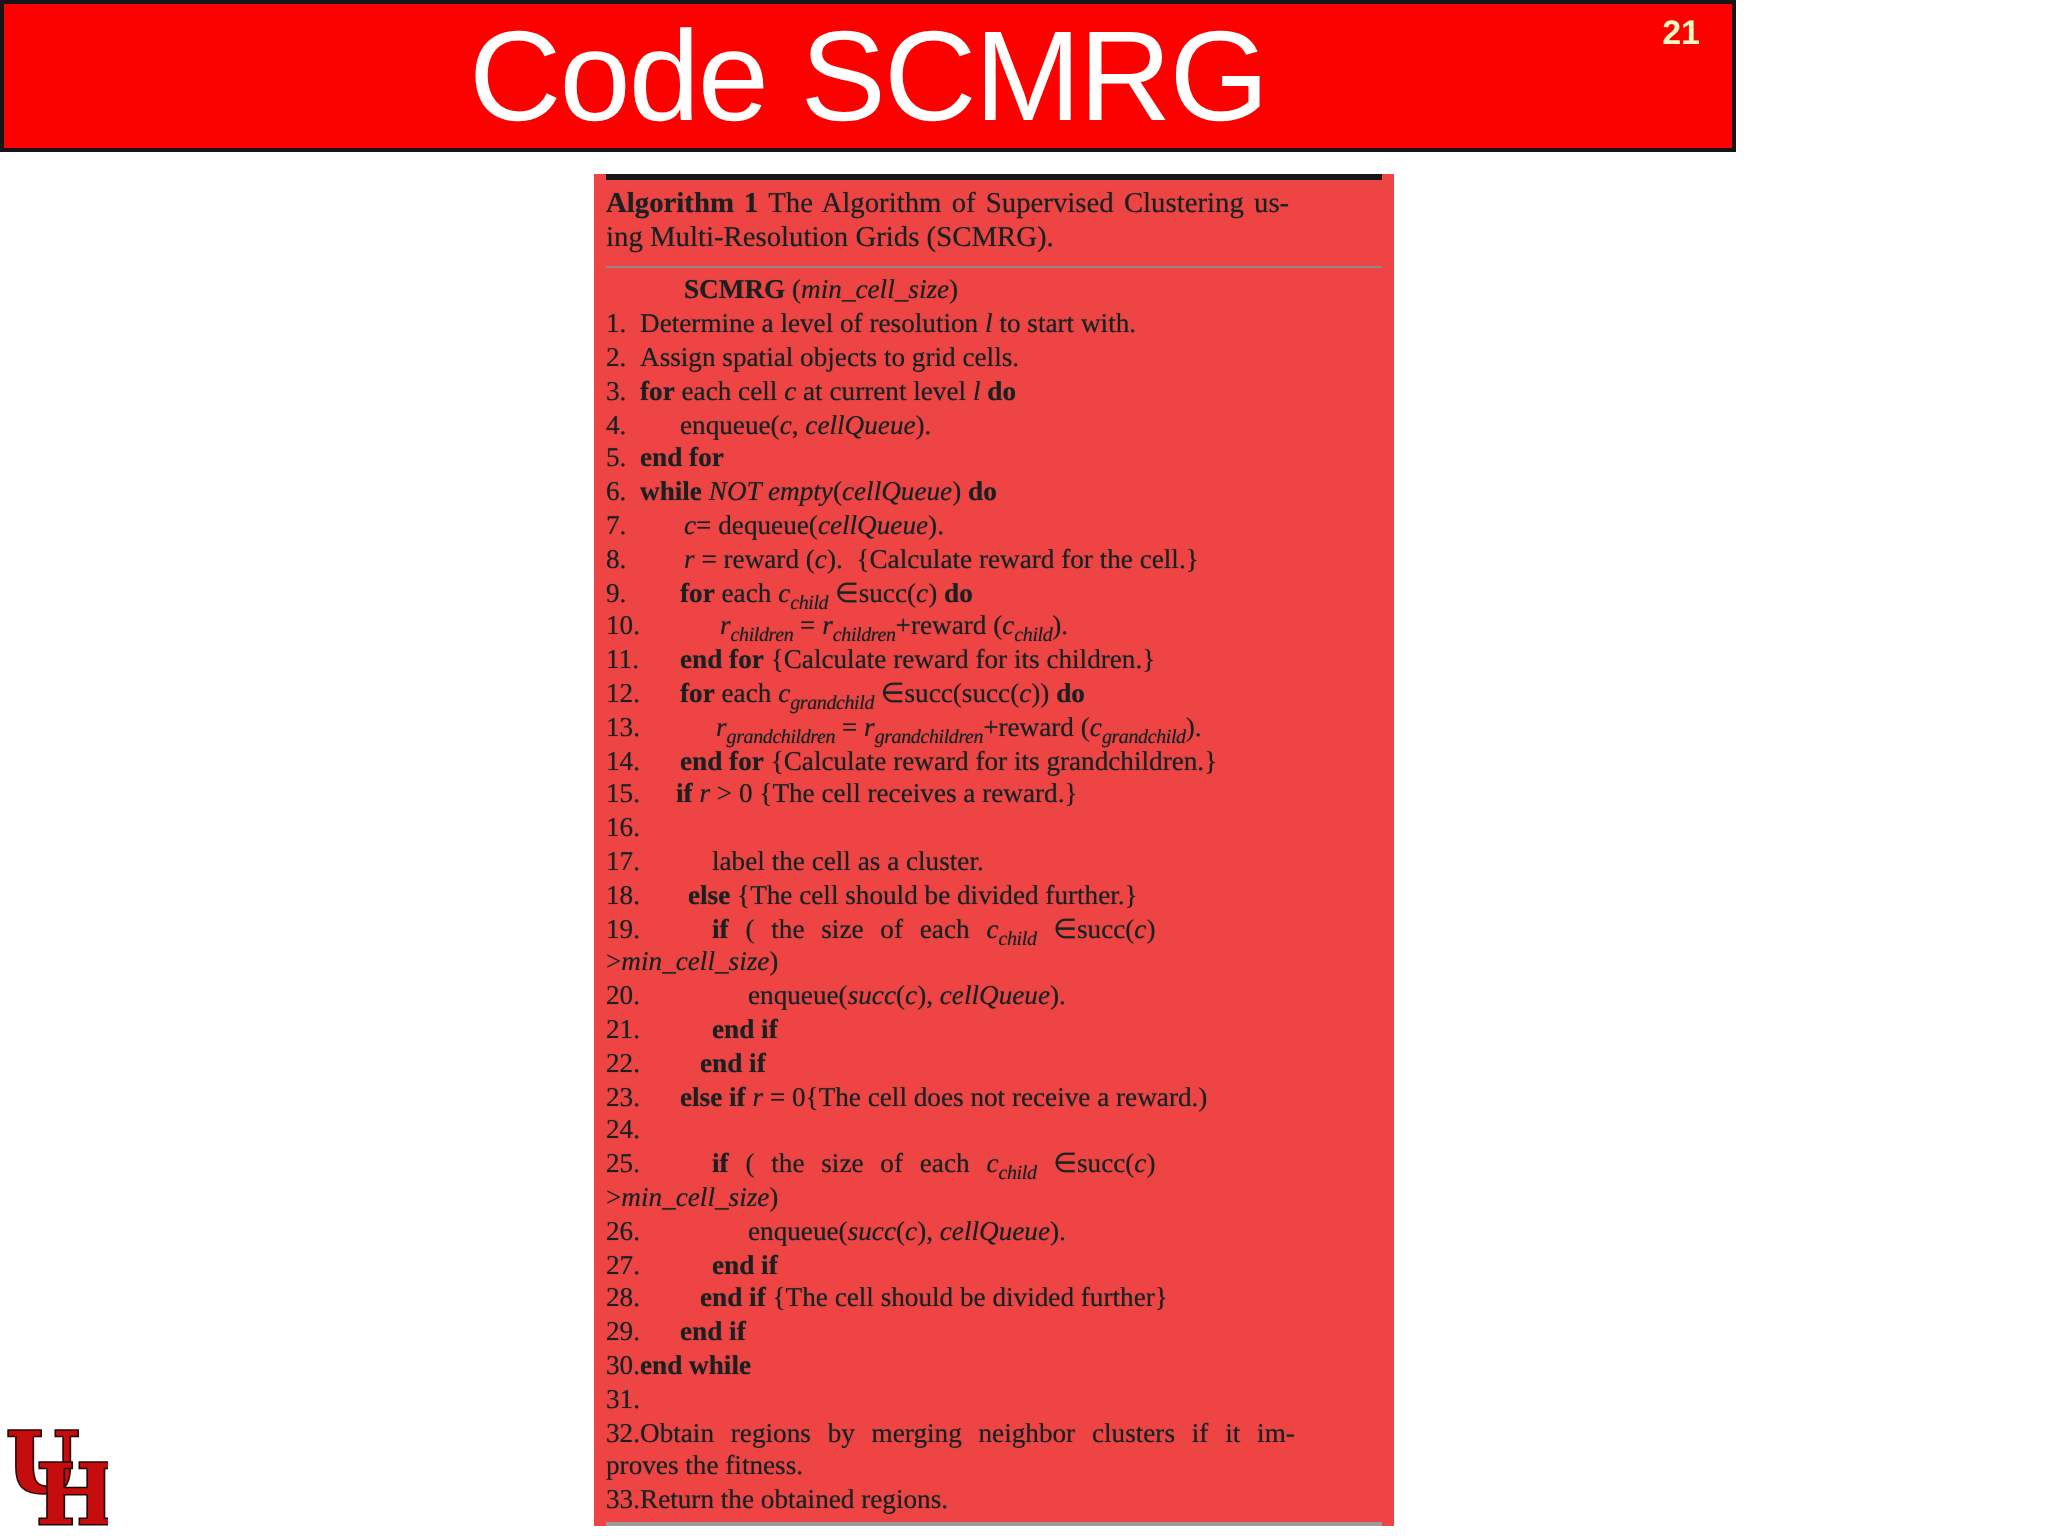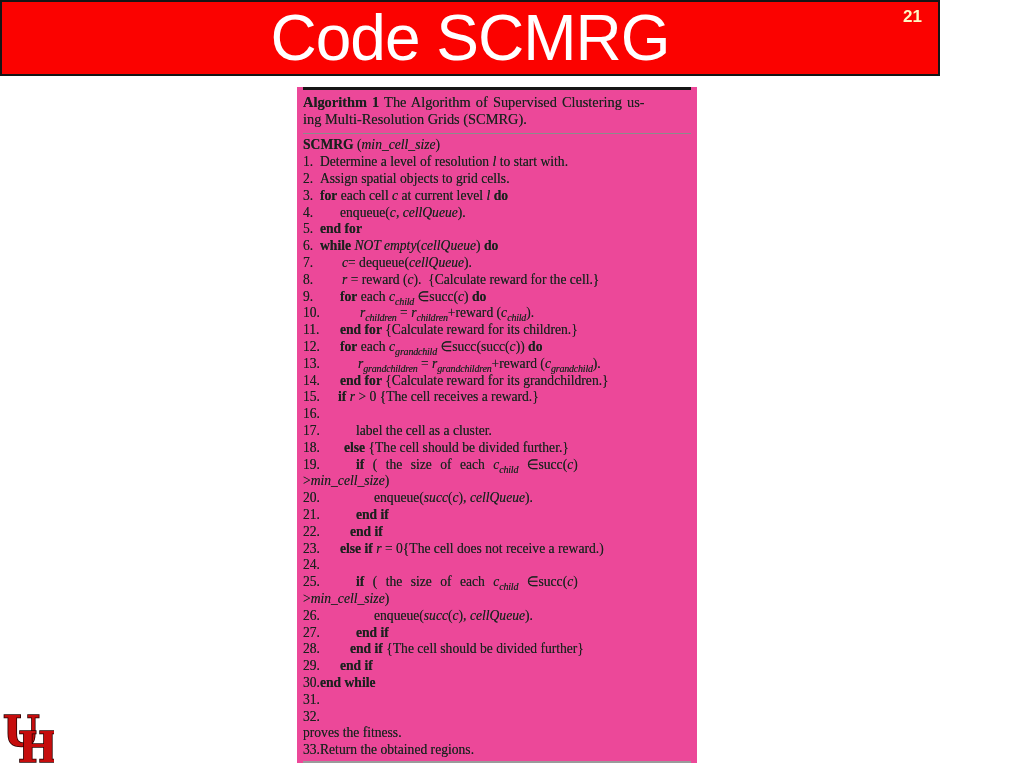--- a/index.html
+++ b/index.html
@@ -4,51 +4,51 @@
 <style>
   html,body { margin:0; padding:0; }
   body {
     width:1024px; height:768px; overflow:hidden; position:relative;
     background:#ffffff; font-family:"Liberation Sans", sans-serif;
   }
   .slide { position:absolute; inset:0; }
 
   
   .banner {
-    position:absolute; left:0; top:0; width:940px; height:76px;
+    position:absolute; left:0; top:0; width:868px; height:76px;
     box-sizing:border-box; background:var(--banner-red,#fb0200);
     border:2px solid #151515; text-align:center;
   }
   .title {
     display:inline-block; color:#ffffff; font-size:64px; font-weight:400;
     letter-spacing:-1px; line-height:72px; font-family:"Liberation Sans", sans-serif;
   }
   .pagenum {
     position:absolute; top:5px; right:16px; color:#fef9c3;
     font-size:17px; font-weight:700;
   }
 
   
   .algo-panel {
     position:absolute; left:297px; top:87px; width:400px;
-    box-sizing:border-box; padding:0 6px; background:#ec4899; z-index:2;
+    box-sizing:border-box; padding:0 6px; background:#ef4444; z-index:2;
     font-family:"Liberation Serif", serif; color:#1e1e1e;
     text-shadow:0 0 0.5px #444;
   }
   .algo-caption {
     border-top:3px solid #161616; border-bottom:1px solid #8b8b8b;
     padding:4px 0 5px 0; font-size:14.4px; line-height:17.2px;
   }
   .algo-caption div { white-space:pre; }
   .algo-caption div:first-child { word-spacing:1.5px; }
   .algo-body {
     padding:3px 0 2px 0; border-bottom:2px solid #9b9b9b;
     font-size:13.6px; line-height:16.8px;
   }
-  .algo-header { white-space:pre; }
+  .algo-header { white-space:pre;margin-left:39px; }
   .algo-row { display:flex; }
   .algo-row .num { min-width:17px; flex-shrink:0; }
   .algo-row .txt { white-space:pre; }
   .algo-row.wide .txt { word-spacing:5px; }
   .algo-row.cont { padding-left:0; }
   .algo-body sub, .algo-caption sub {
     font-style:italic; font-size:10px; line-height:0; letter-spacing:-0.2px;
   }
 
   
@@ -206,20 +206,21 @@
         </div>
         <div class="algo-row">
           <span class="num">30.</span>
           <span class="txt"><b>end while</b></span>
         </div>
         <div class="algo-row">
           <span class="num">31.</span>
         </div>
         <div class="algo-row wide">
           <span class="num">32.</span>
+          <span class="txt">Obtain regions by merging neighbor clusters if it im-</span>
         </div>
         <div class="algo-row cont">
           <span class="txt">proves the fitness.</span>
         </div>
         <div class="algo-row">
           <span class="num">33.</span>
           <span class="txt">Return the obtained regions.</span>
         </div>
       </div>
   </div>

